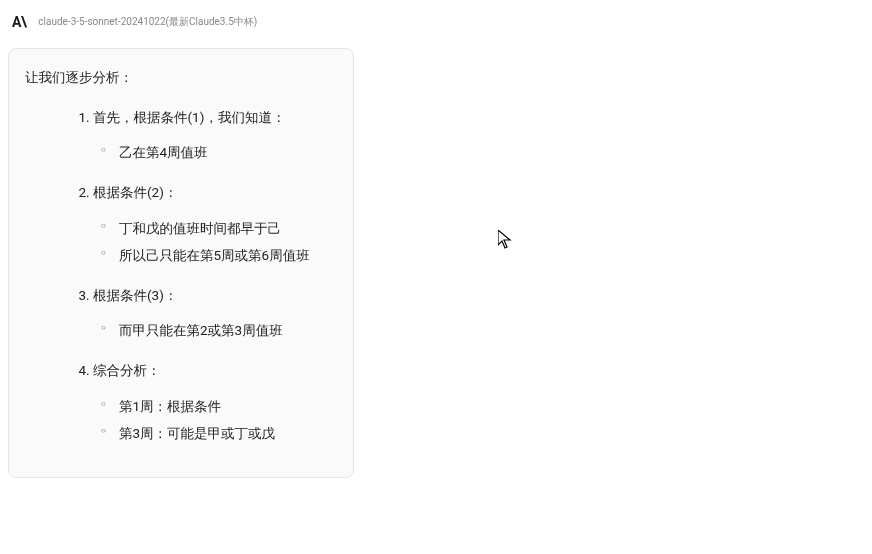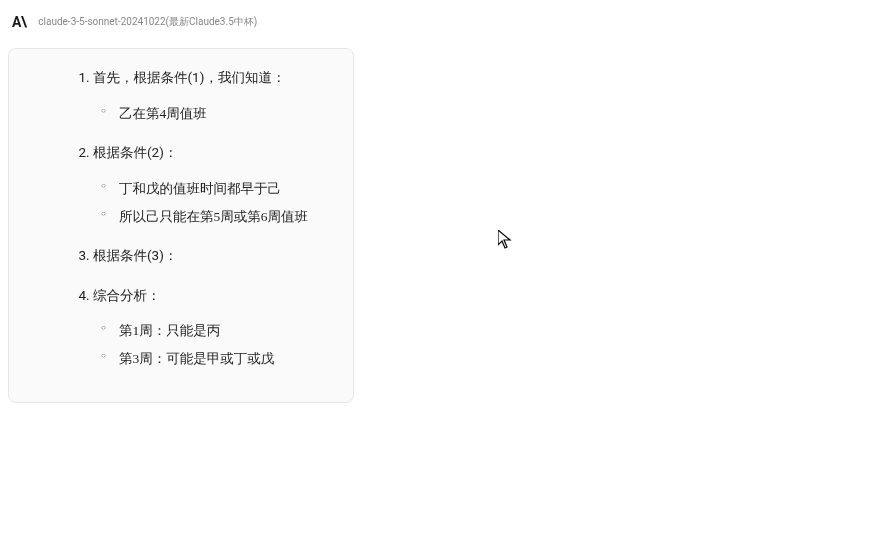--- a/index.html
+++ b/index.html
@@ -50,21 +50,20 @@
       margin-left: 46px;
     }
     ul.sub-list {
       list-style: none;
       padding-left: 26px;
       margin-top: 10px;
     }
     ul.sub-list > li {
       position: relative;
       margin-bottom: 2px;
-      font-family: Liberation Serif, serif;
     }
     ul.sub-list > li::before {
       content: "○";
       font-size: 8px;
       position: absolute;
       left: -18px;
       top: 2px;
       color: #555;
     }
     .cursor {
@@ -77,43 +76,45 @@
   </style>
 </head>
 <body>
 
 <div class="header">
   <span class="logo">A\</span>
   <span class="model-name">claude-3-5-sonnet-20241022(最新Claude3.5中杯)</span>
 </div>
 
 <div class="response-box">
+  <div class="intro">让我们逐步分析：</div>
   <ol class="main-list">
     <li>
       <span>首先，根据条件(1)，我们知道：</span>
       <ul class="sub-list">
         <li>乙在第4周值班</li>
       </ul>
     </li>
     <li>
       <span>根据条件(2)：</span>
       <ul class="sub-list">
         <li>丁和戊的值班时间都早于己</li>
         <li>所以己只能在第5周或第6周值班</li>
       </ul>
     </li>
     <li>
       <span>根据条件(3)：</span>
       <ul class="sub-list">
+        <li>而甲只能在第2或第3周值班</li>
       </ul>
     </li>
     <li>
       <span>综合分析：</span>
       <ul class="sub-list">
-        <li>第1周：只能是丙</li>
+        <li>第1周：根据条件</li>
         <li>第3周：可能是甲或丁或戊</li>
 
       </ul>
     </li>
   </ol>
 </div>
 
 <div class="cursor">
   <svg width="16" height="20" viewBox="0 0 16 20">
     <path d="M0,0 L0,15 L4,11 L7,18 L9,17 L6,10 L12,10 Z" fill="none" stroke="#000" stroke-width="1.2"></path>

